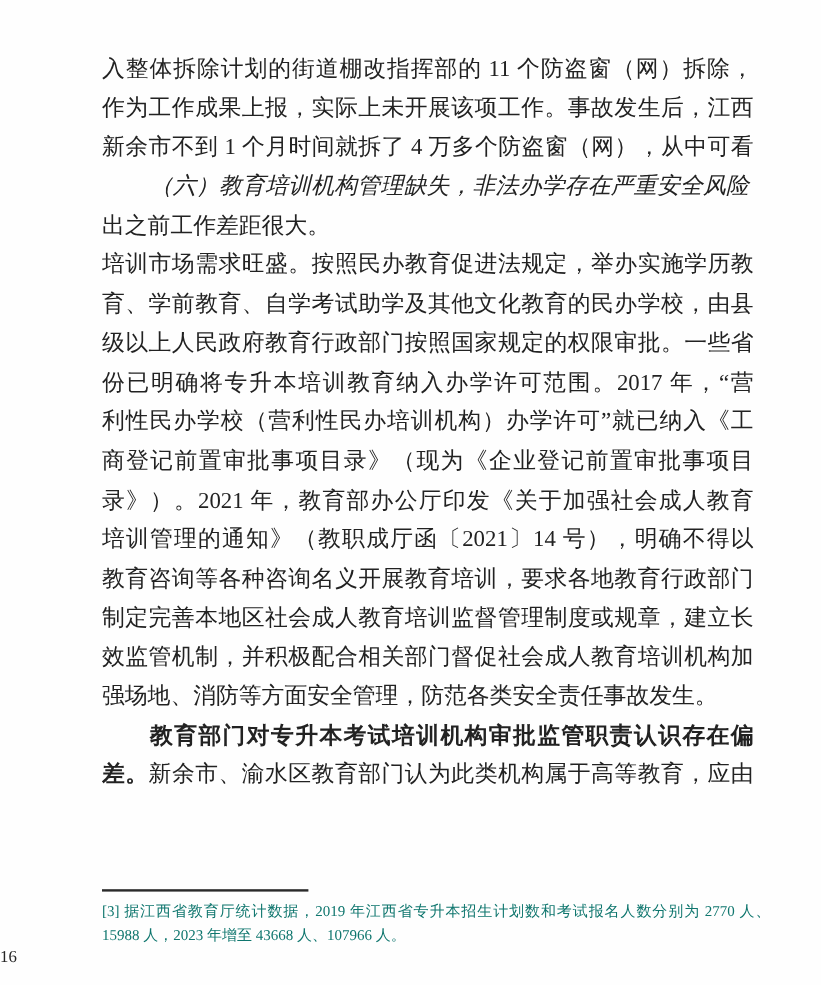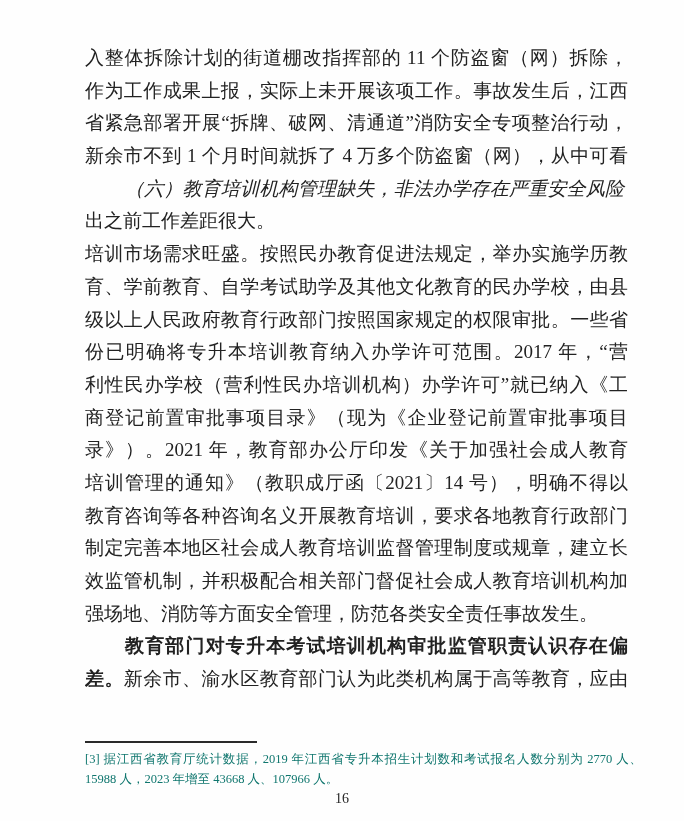--- a/index.html
+++ b/index.html
@@ -73,33 +73,31 @@
     font-size: 12.5px;
     line-height: 19.5px;
     color: #0f766e;
     text-align: justify;
   }
   .page-number {
     position: absolute;
     left: 0;
     top: 791px;
     width: 100%;
-    text-align: center;
     font-size: 14px;
     color: #242424;
   }
 </style>
 </head>
 <body>
 
 <div class="page">
   <div class="document-body">
       <div class="line justify"><span class="seg-body">入整体拆除计划的街道棚改指挥部的 11 个防盗窗（网）拆除，</span></div>
       <div class="line justify"><span class="seg-body">作为工作成果上报，实际上未开展该项工作。事故发生后，江西</span></div>
-      <div class="line justify"><span class="seg-body">省紧急部署开展“拆牌、破网、清通道”消防安全专项整治行动，</span></div>
       <div class="line justify"><span class="seg-body">新余市不到 1 个月时间就拆了 4 万多个防盗窗（网），从中可看</span></div>
       <div class="line left indent"><span class="seg-kai">（六）教育培训机构管理缺失，非法办学存在严重安全风险</span></div>
       <div class="line left"><span class="seg-body">出之前工作差距很大。</span></div>
       <div class="line justify"><span class="seg-body">培训市场需求旺盛。按照民办教育促进法规定，举办实施学历教</span></div>
       <div class="line justify"><span class="seg-body">育、学前教育、自学考试助学及其他文化教育的民办学校，由县</span></div>
       <div class="line justify"><span class="seg-body">级以上人民政府教育行政部门按照国家规定的权限审批。一些省</span></div>
       <div class="line justify"><span class="seg-body">份已明确将专升本培训教育纳入办学许可范围。2017 年，“营</span></div>
       <div class="line justify"><span class="seg-body">利性民办学校（营利性民办培训机构）办学许可”就已纳入《工</span></div>
       <div class="line justify"><span class="seg-body">商登记前置审批事项目录》（现为《企业登记前置审批事项目</span></div>
       <div class="line justify"><span class="seg-body">录》）。2021 年，教育部办公厅印发《关于加强社会成人教育</span></div>

